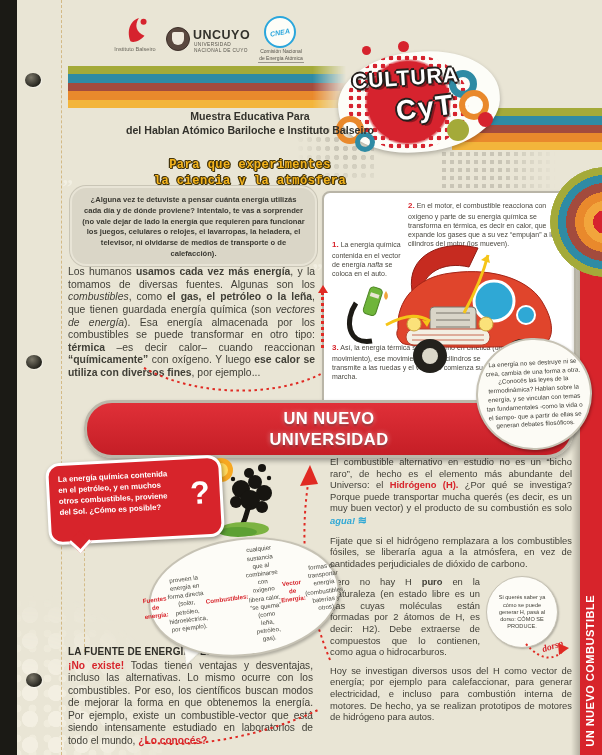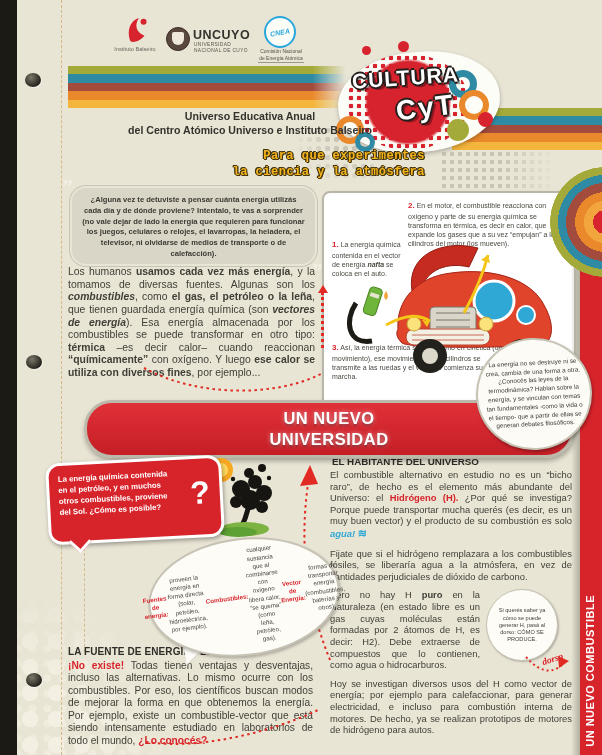--- a/index.html
+++ b/index.html
@@ -61,21 +61,21 @@
   .sw-olive{left:447px;top:119px;width:22px;height:22px;background:#a4aa39;}
   .sw-red{left:478px;top:112px;width:15px;height:15px;background:#d6232e;}
   .sw-orange2{left:336px;top:116px;width:16px;height:16px;border:6px solid #e9892c;}
   .sw-teal2{left:355px;top:132px;width:10px;height:10px;border:5px solid #2f8ba4;}
   .brand-w1{left:352px;top:66px;font-size:21px;font-weight:900;color:#fff;letter-spacing:1px;transform:rotate(-4deg);
      text-shadow:-2px 0 #241f1c,2px 0 #241f1c,0 -2px #241f1c,0 2px #241f1c,-1px -1px #241f1c,1px 1px #241f1c,3px 3px 0 rgba(0,0,0,.35);}
   .brand-w2{left:396px;top:92px;font-size:28px;font-weight:900;color:#fff;letter-spacing:2px;transform:rotate(-7deg);
      text-shadow:-2px 0 #241f1c,2px 0 #241f1c,0 -2px #241f1c,0 2px #241f1c,-1px -1px #241f1c,1px 1px #241f1c,3px 3px 0 rgba(0,0,0,.35);}
 
   .title-block{left:75px;top:110px;width:350px;text-align:center;font-size:10.6px;font-weight:700;color:#33322c;line-height:1.3;}
-  .tagline{left:75px;top:149px;width:350px;text-align:right;font-family:"Liberation Mono",monospace;
+  .tagline{left:75px;top:158px;width:350px;text-align:center;font-family:"Liberation Mono",monospace;
      font-weight:700;font-size:12px;line-height:1.3;color:#f5b41d;letter-spacing:.5px;
      text-shadow:-1.2px 0 #43350d,1.2px 0 #43350d,0 -1.2px #43350d,0 1.2px #43350d,1px 1px #43350d,-1px -1px #43350d;}
 
   
   .gray-bubble{left:70px;top:186px;width:243px;height:76px;background:#dad6c7;border:2px solid #e8e4d6;
      border-radius:16px;box-shadow:0 0 0 1px #c9c5b6;}
   .gray-bubble-text{position:absolute;left:10px;top:7px;right:10px;font-size:7.6px;font-weight:700;
      color:#3b3a33;text-align:center;line-height:1.42;}
   .quote{position:absolute;font-size:22px;color:#f2efe2;font-family:"Liberation Serif",serif;font-weight:700;}
   .q-tl{left:-10px;top:-14px;}
@@ -155,21 +155,21 @@
      background:radial-gradient(circle,#d6232e 0 12px,#f2a53c 12px 21px,#e9892c 21px 30px,#a34b3d 30px 39px,#2f8ba4 39px 47px,#a4aa39 47px 55px,rgba(0,0,0,0) 55px);}
 
   
   .tree{left:205px;top:455px;z-index:26;}
 
   
   .curve{z-index:15;}
 
   
   .b{font-weight:700;}
-  .i{font-style:italic;font-weight:bold;}
+  .i{font-style:italic;}
   .red{color:#d7242b;font-weight:700;}
   .blue{color:#2fa8d5;font-weight:700;font-style:italic;}
 </style>
 </head>
 <body>
 
 <div id="page">
 
   <div class="abs black-edge"></div>
   <div class="abs dots-bl"></div>
@@ -212,22 +212,22 @@
   <div class="abs swirl sw-teal"></div>
   <div class="abs swirl sw-orange"></div>
   <div class="abs swirl sw-olive"></div>
   <div class="abs swirl sw-red"></div>
   <div class="abs swirl sw-orange2"></div>
   <div class="abs swirl sw-teal2"></div>
   <div class="abs brand-w1">CULTURA</div>
   <div class="abs brand-w2">CyT</div>
 
   <div class="abs title-block">
-    <span>Universo Educativa Anual</span><br>
-    <span>del Centro Atómico Universo e Instituto Balseiro</span>
+    <span>Muestra Educativa Para</span><br>
+    <span>del Hablan Atómico Bariloche e Instituto Balseiro</span>
   </div>
   <div class="abs tagline">
     <span>Para que experimentes</span><br>
     <span>la ciencia y la atmósfera</span>
   </div>
 
   <div class="abs gray-bubble">
     <span class="quote q-tl">”</span>
     <div class="gray-bubble-text">¿Alguna vez te detuviste a pensar cuánta energía utilizás cada día y de dónde proviene? Intentalo, te vas a sorprender (no vale dejar de lado la energía que requieren para funcionar los juegos, celulares o relojes, el lavarropas, la heladera, el televisor, ni olvidarse de medios de transporte o de calefacción).</div>
     <span class="quote q-br">”</span>
@@ -333,21 +333,20 @@
 
   <div class="abs perfect">
     <h3>LA FUENTE DE ENERGÍA PERFECTA</h3>
     <p><span class="red">¡No existe!</span><span> Todas tienen ventajas y desventajas, incluso las alternativas. Lo mismo ocurre con los combustibles. Por eso, los científicos buscan modos de mejorar la forma en que obtenemos la energía. Por ejemplo, existe un combustible-vector que está siendo intensamente estudiado en laboratorios de todo el mundo, </span><span class="red">¿Lo conocés?</span></p>
   </div>
   <svg class="abs curve" style="left:142px;top:706px;" width="180" height="42">
     <path d="M4,36 C58,44 130,26 176,4" fill="none" stroke="#e02a23" stroke-width="2" stroke-dasharray="2.5,3.5"></path>
   </svg>
 
   <div class="abs right-col">
-    <h3>EL HABITANTE DEL UNIVERSO</h3>
     <p><span><span>El combustible alternativo en estudio no es un “bicho raro”, de hecho es el elemento más abundante del Universo: el </span><span class="red">Hidrógeno (H).</span><span> ¿Por qué se investiga? Porque puede transportar mucha querés (es decir, es un muy buen vector) y el producto de su combustión es solo </span><span class="blue">agua!</span></span>
       <span class="water-icon">≋</span></p>
     <p>Fijate que si el hidrógeno remplazara a los combustibles fósiles, se liberaría agua a la atmósfera, en vez de cantidades perjudiciales de dióxido de carbono.</p>
     <p>
       <span class="dorso-wrap">
         <span class="dorso-bubble">Si querés saber ya cómo se puede generar H, pasá al dorso: CÓMO SE PRODUCE.</span>
         <span class="dorso-script">dorso</span>
         <svg class="dorso-arrow" width="46" height="26">
           <path d="M2,4 C18,22 30,20 40,10" fill="none" stroke="#e02a23" stroke-width="2" stroke-dasharray="2,3"></path>
           <path d="M34,3 L45,8 L35,15 Z" fill="#e02a23"></path>

